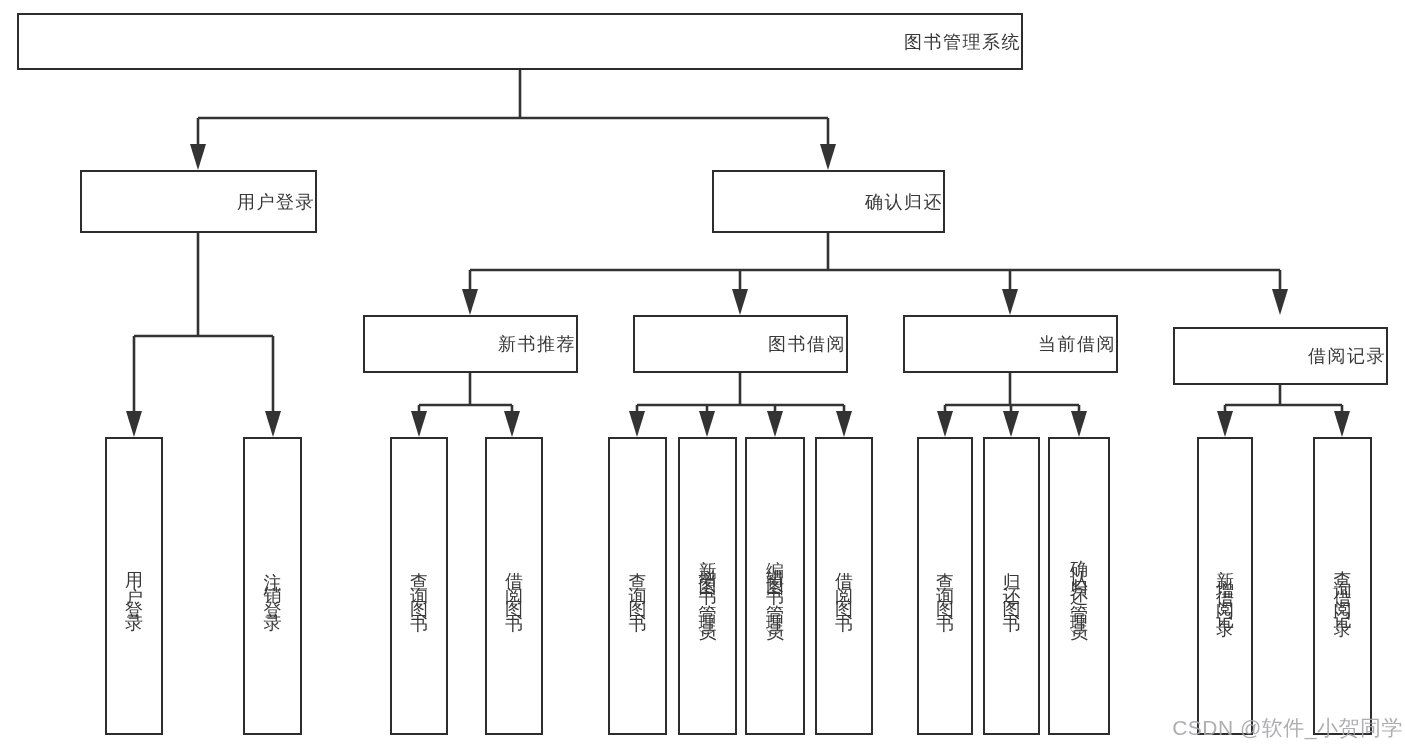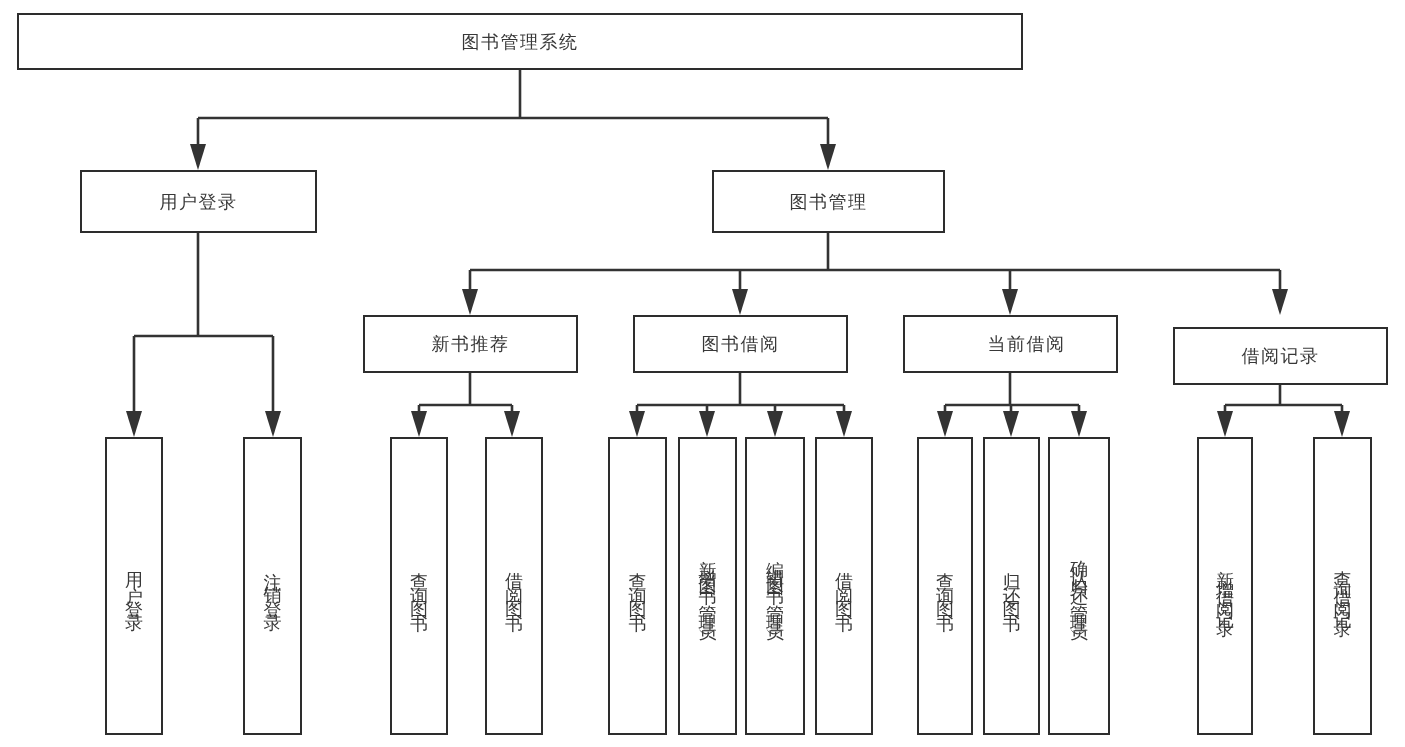--- a/index.html
+++ b/index.html
@@ -19,21 +19,21 @@
   .box, .vbox {
     position: absolute;
     background: #ffffff;
     border: 2.5px solid #2d2d2d;
     display: flex;
     align-items: center;
     justify-content: center;
     color: #383838;
   }
 
-  .box { font-size: 18px; letter-spacing: 1.5px; white-space: nowrap; }
+  .box { font-size: 18px; letter-spacing: 1.5px; white-space: nowrap; justify-content: flex-end; }
 
   .vbox .label {
     writing-mode: vertical-rl;
     text-orientation: mixed;
     font-size: 18px;
     line-height: 1;
     white-space: nowrap;
   }
   .v4 .label { letter-spacing: 14px; }
   .v6 .label { letter-spacing: 10px; }
@@ -103,21 +103,21 @@
   </svg>
 
   <div class="box" style="left:17px; top:13px; width:1006px; height:57px;">
     <span class="label">图书管理系统</span>
   </div>
 
   <div class="box" style="left:80px; top:170px; width:237px; height:63px;">
     <span class="label">用户登录</span>
   </div>
   <div class="box" style="left:712px; top:170px; width:233px; height:63px;">
-    <span class="label">图书管理</span>
+    <span class="label">确认归还</span>
   </div>
 
   <div class="box" style="left:633px; top:315px; width:215px; height:58px;">
     <span class="label">图书借阅</span>
   </div>
   <div class="box" style="left:363px; top:315px; width:215px; height:58px;">
     <span class="label">新书推荐</span>
   </div>
   <div class="box" style="left:903px; top:315px; width:215px; height:58px;padding-left:32px;">
     <span class="label">当前借阅</span>
@@ -163,14 +163,15 @@
     <span class="label">确认归还（管理员）</span>
   </div>
 
   <div class="vbox v6" style="left:1197px; top:437px; width:56px; height:298px;">
     <span class="label">新增借阅记录</span>
   </div>
   <div class="vbox v6" style="left:1313px; top:437px; width:59px; height:298px;">
     <span class="label">查询借阅记录</span>
   </div>
 
+  <div class="watermark">CSDN @软件_小贺同学</div>
 
 </div>
 
 </body></html>

